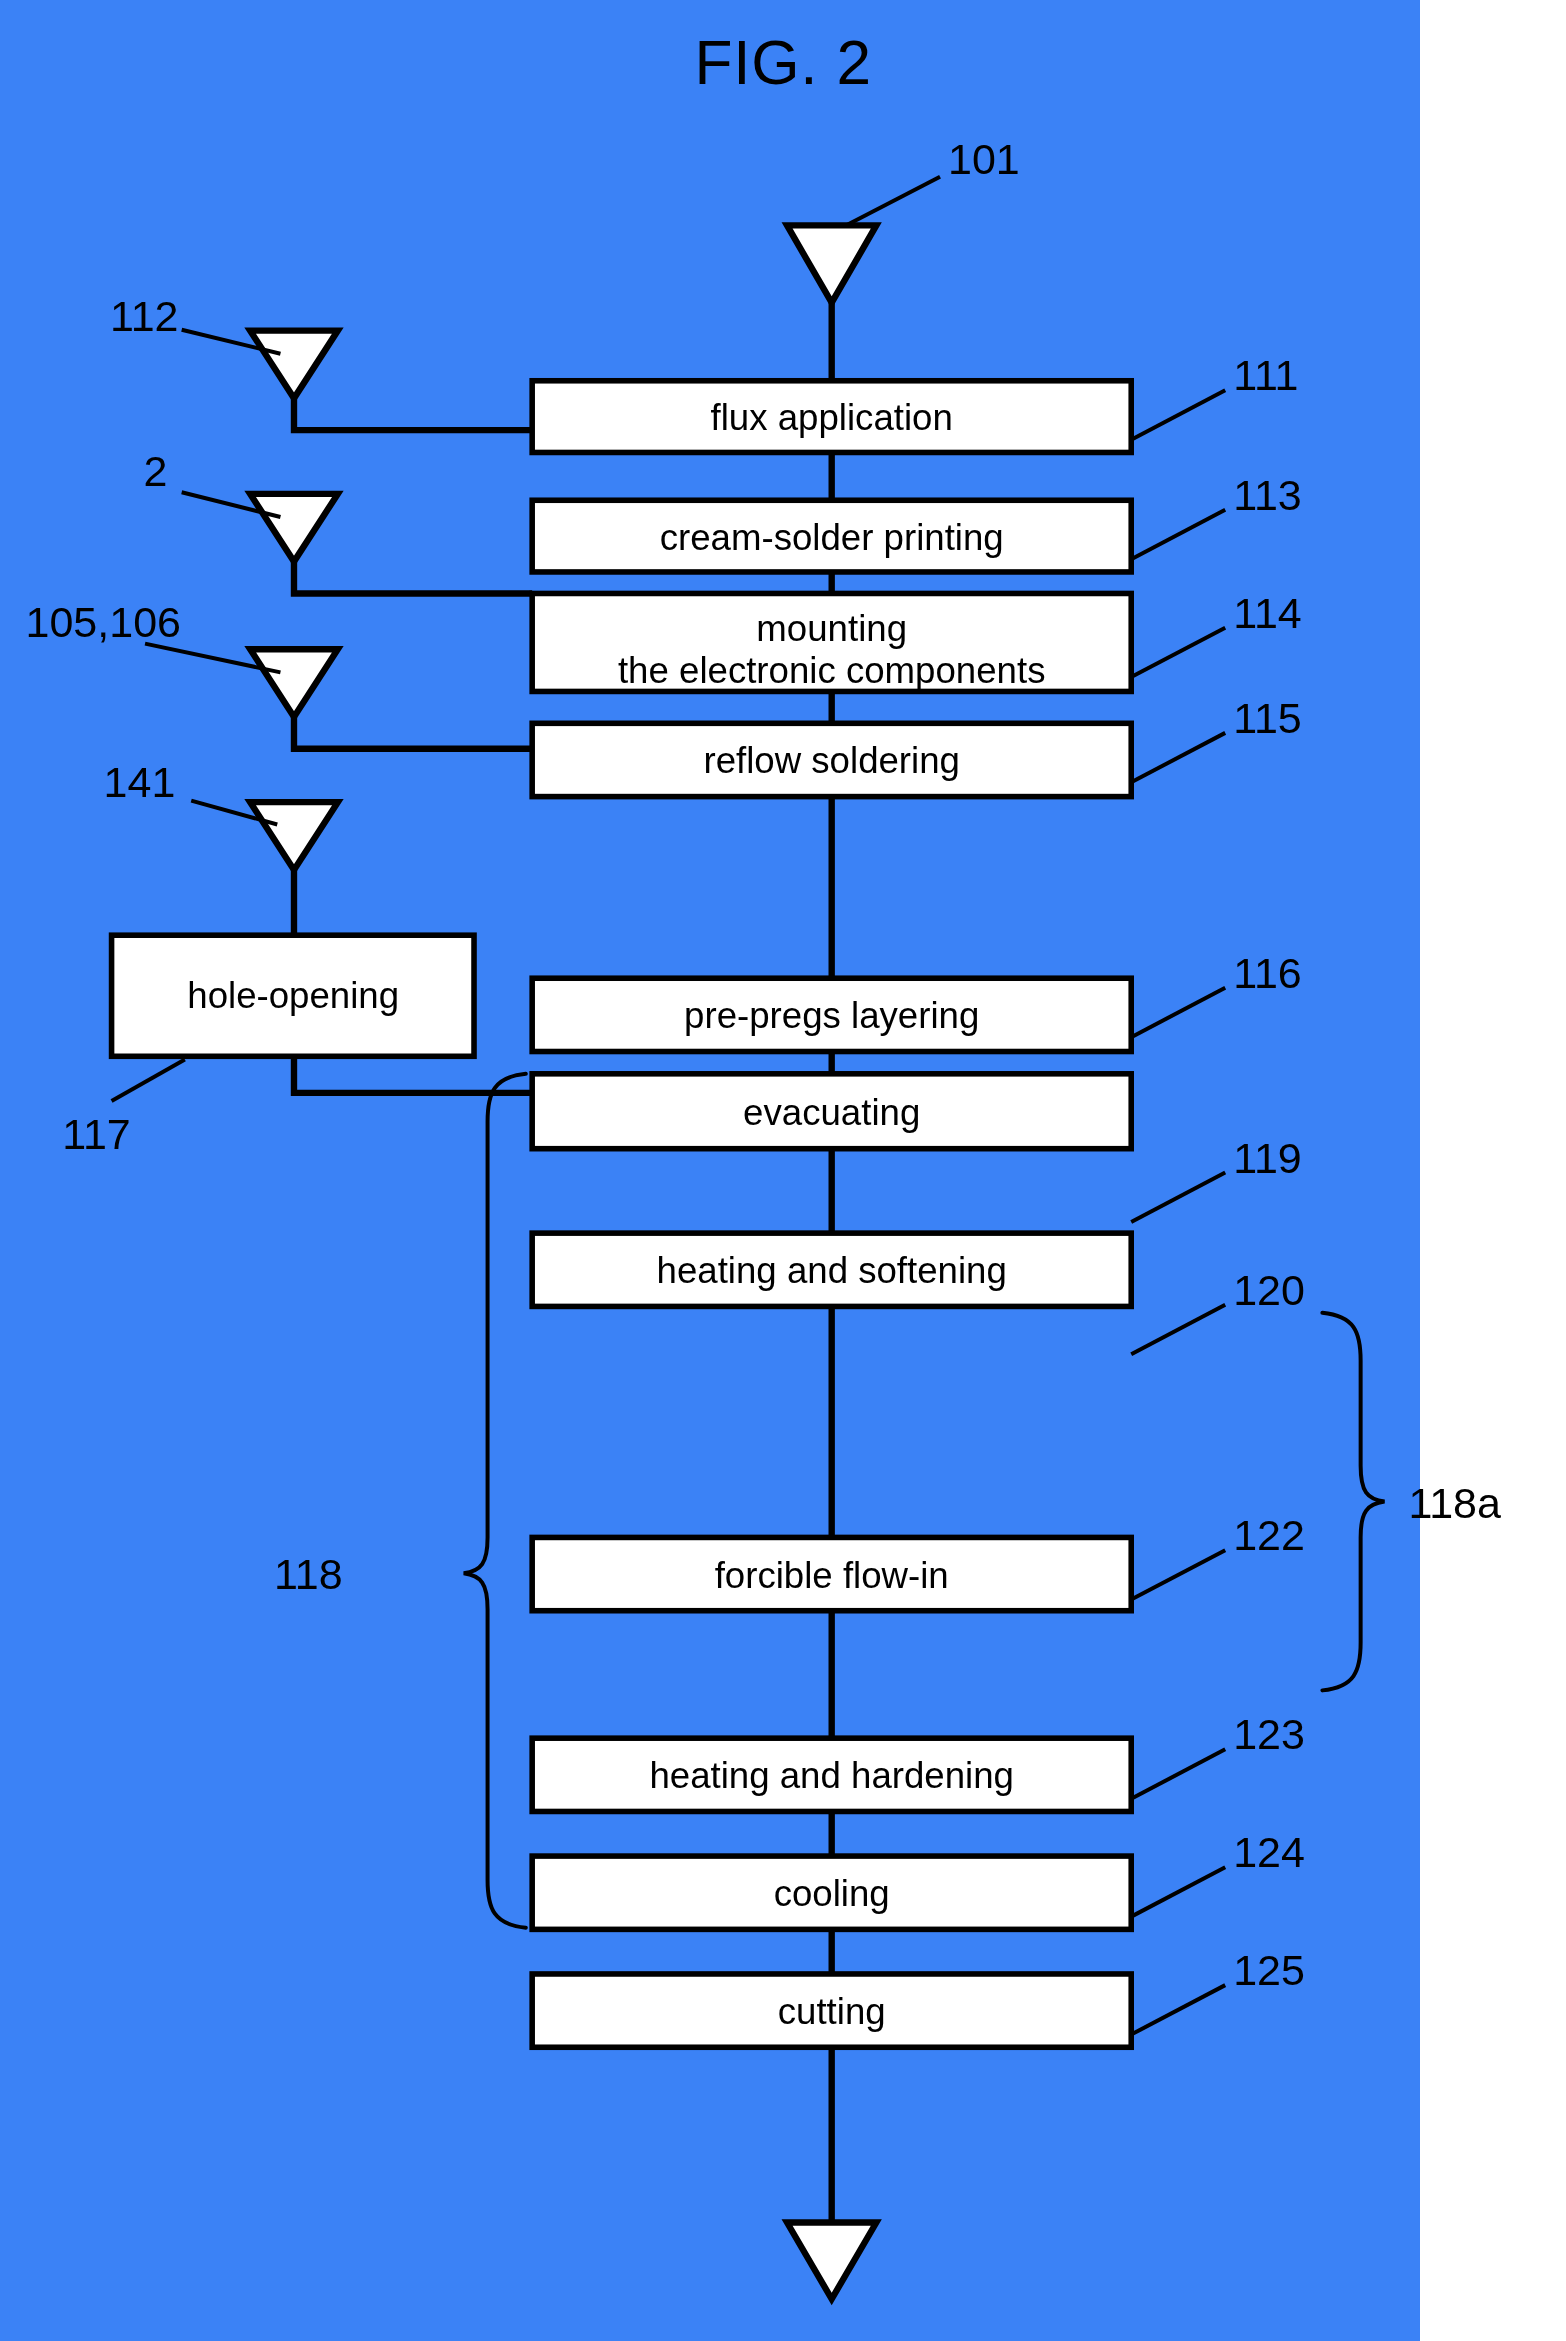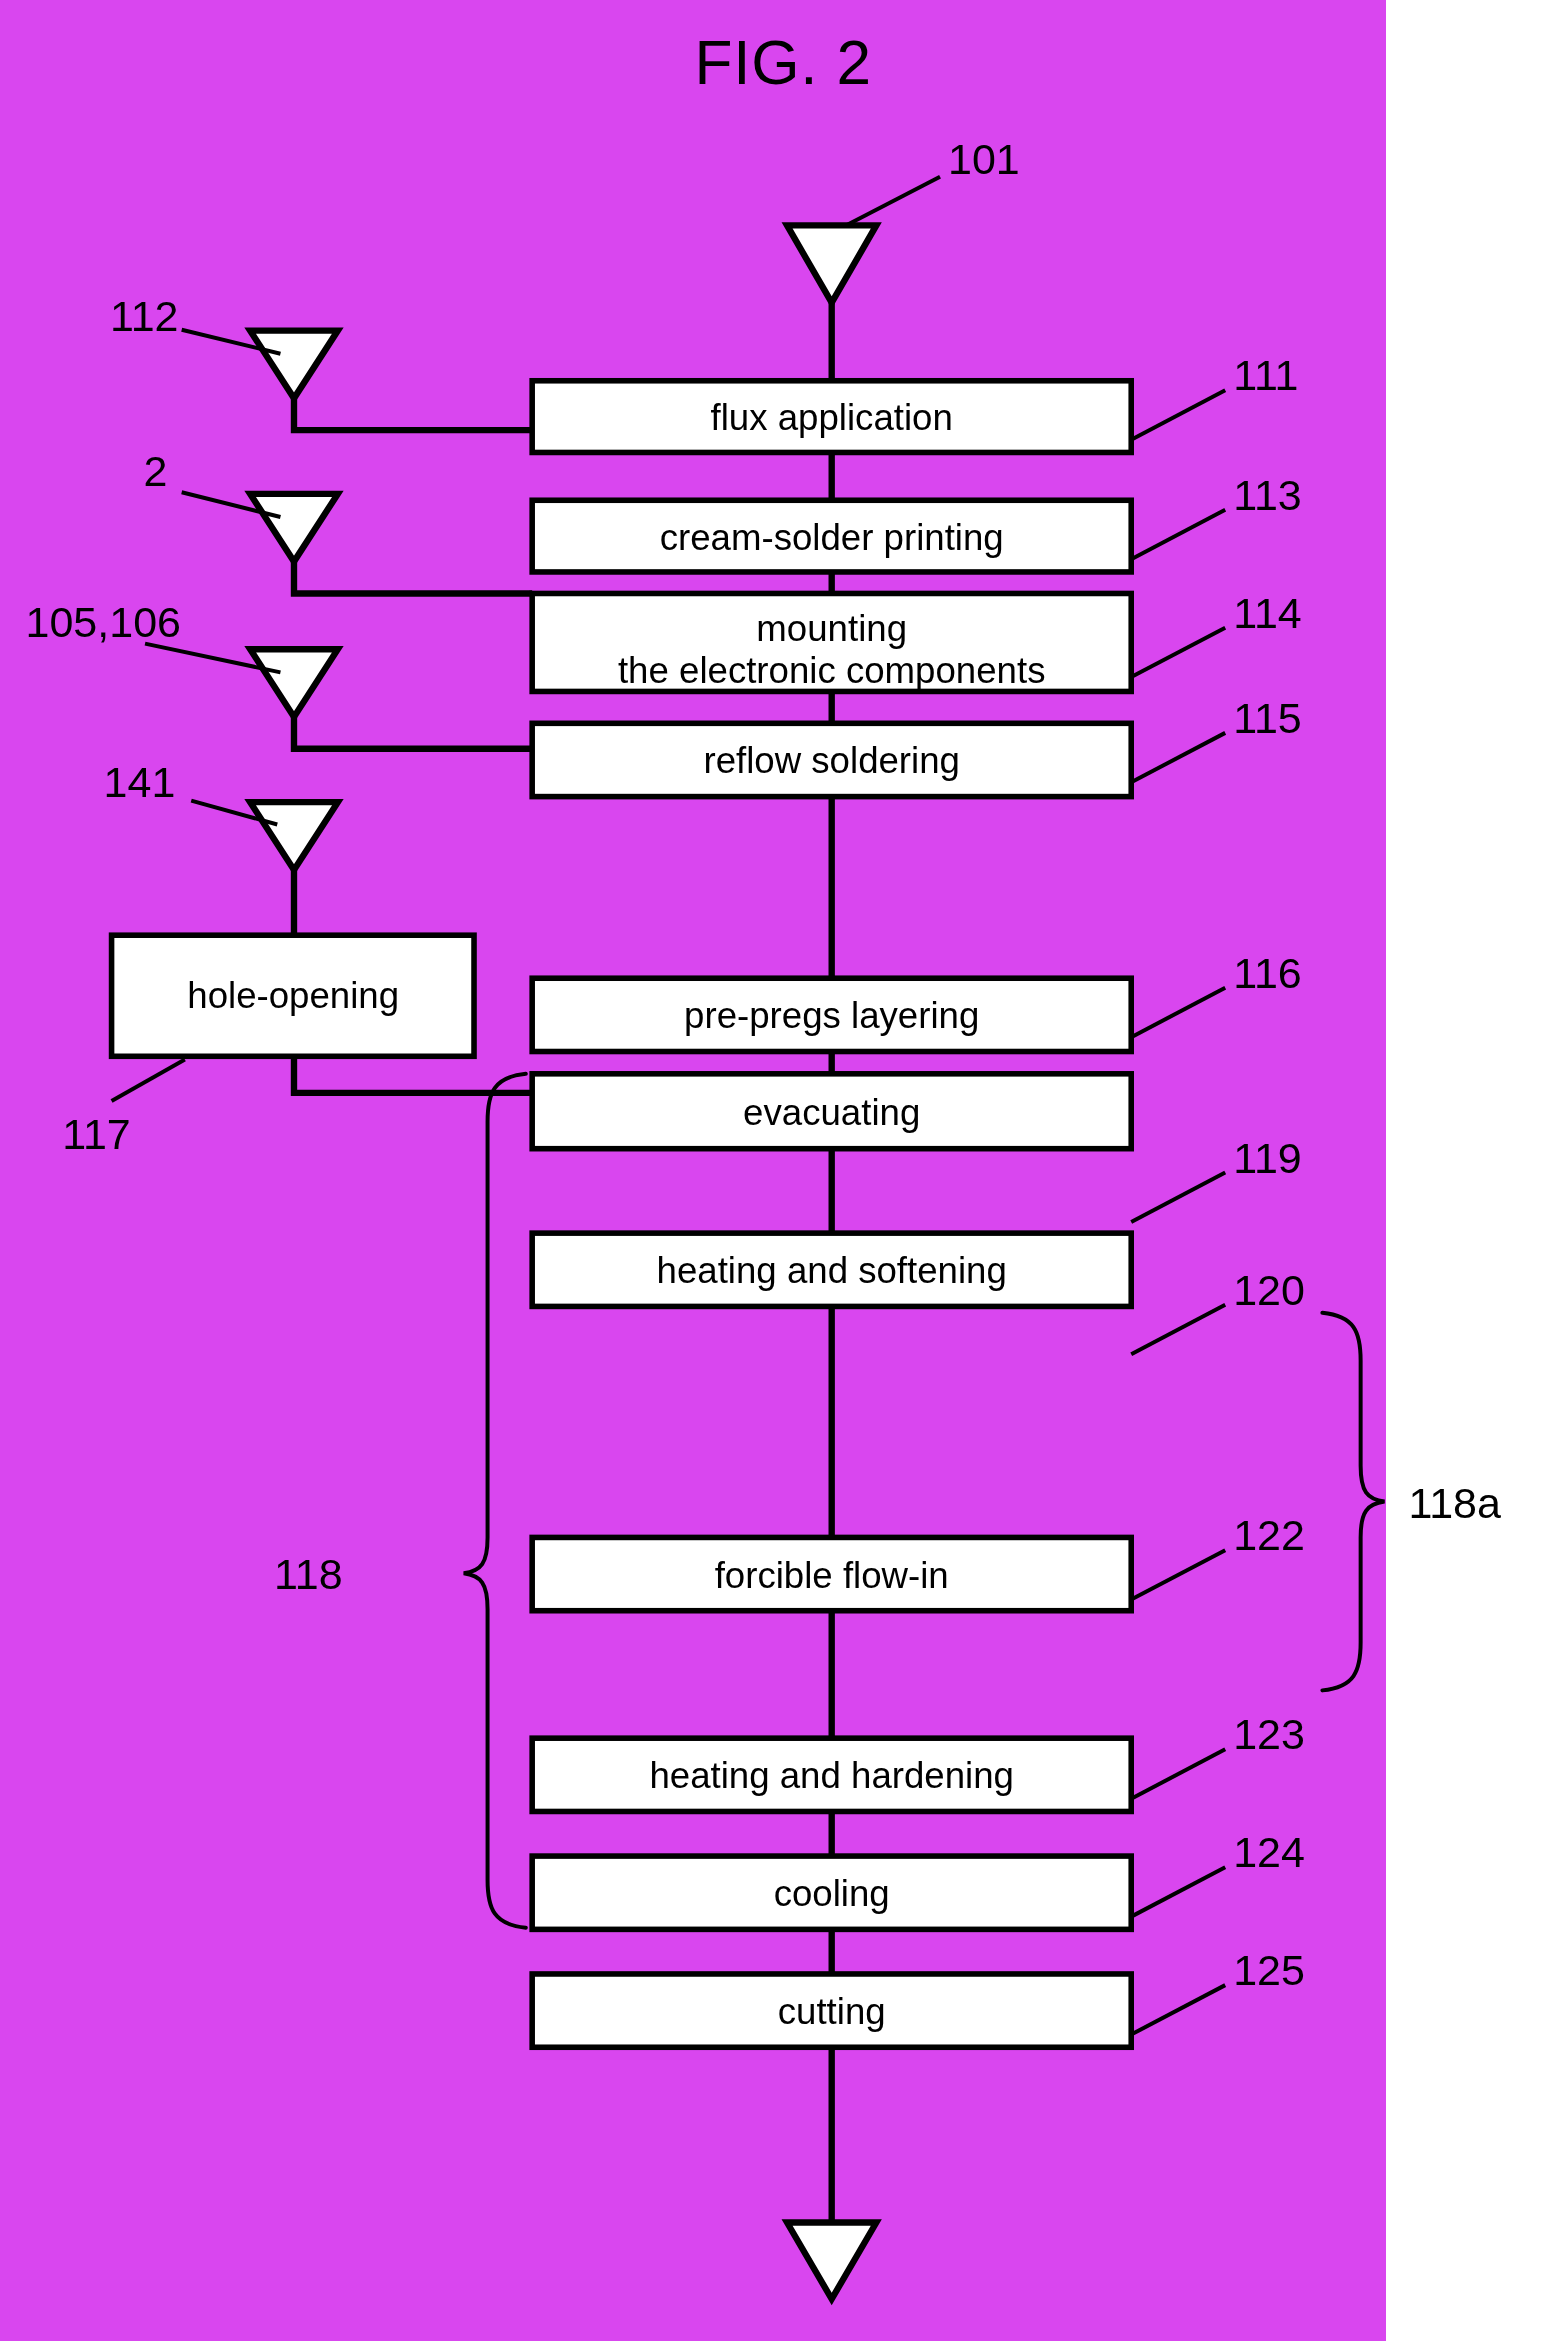--- a/index.html
+++ b/index.html
@@ -11,21 +11,22 @@
     width: 1567px;
     height: 2342px;
     font-family: "Liberation Sans", sans-serif;
     color: #000000;
     overflow: hidden;
   }
   #figure-root {
     position: relative;
     width: 1386px;
     height: 2342px;
-    background: #d946ef;
+    background: #3b82f6;
+    padding-left: 34px;
   }
   svg#diagram {
     position: absolute;
     top: 0;
     left: 0;
     width: 1567px;
     height: 2342px;
     display: block;
   }
   .fig-title {

